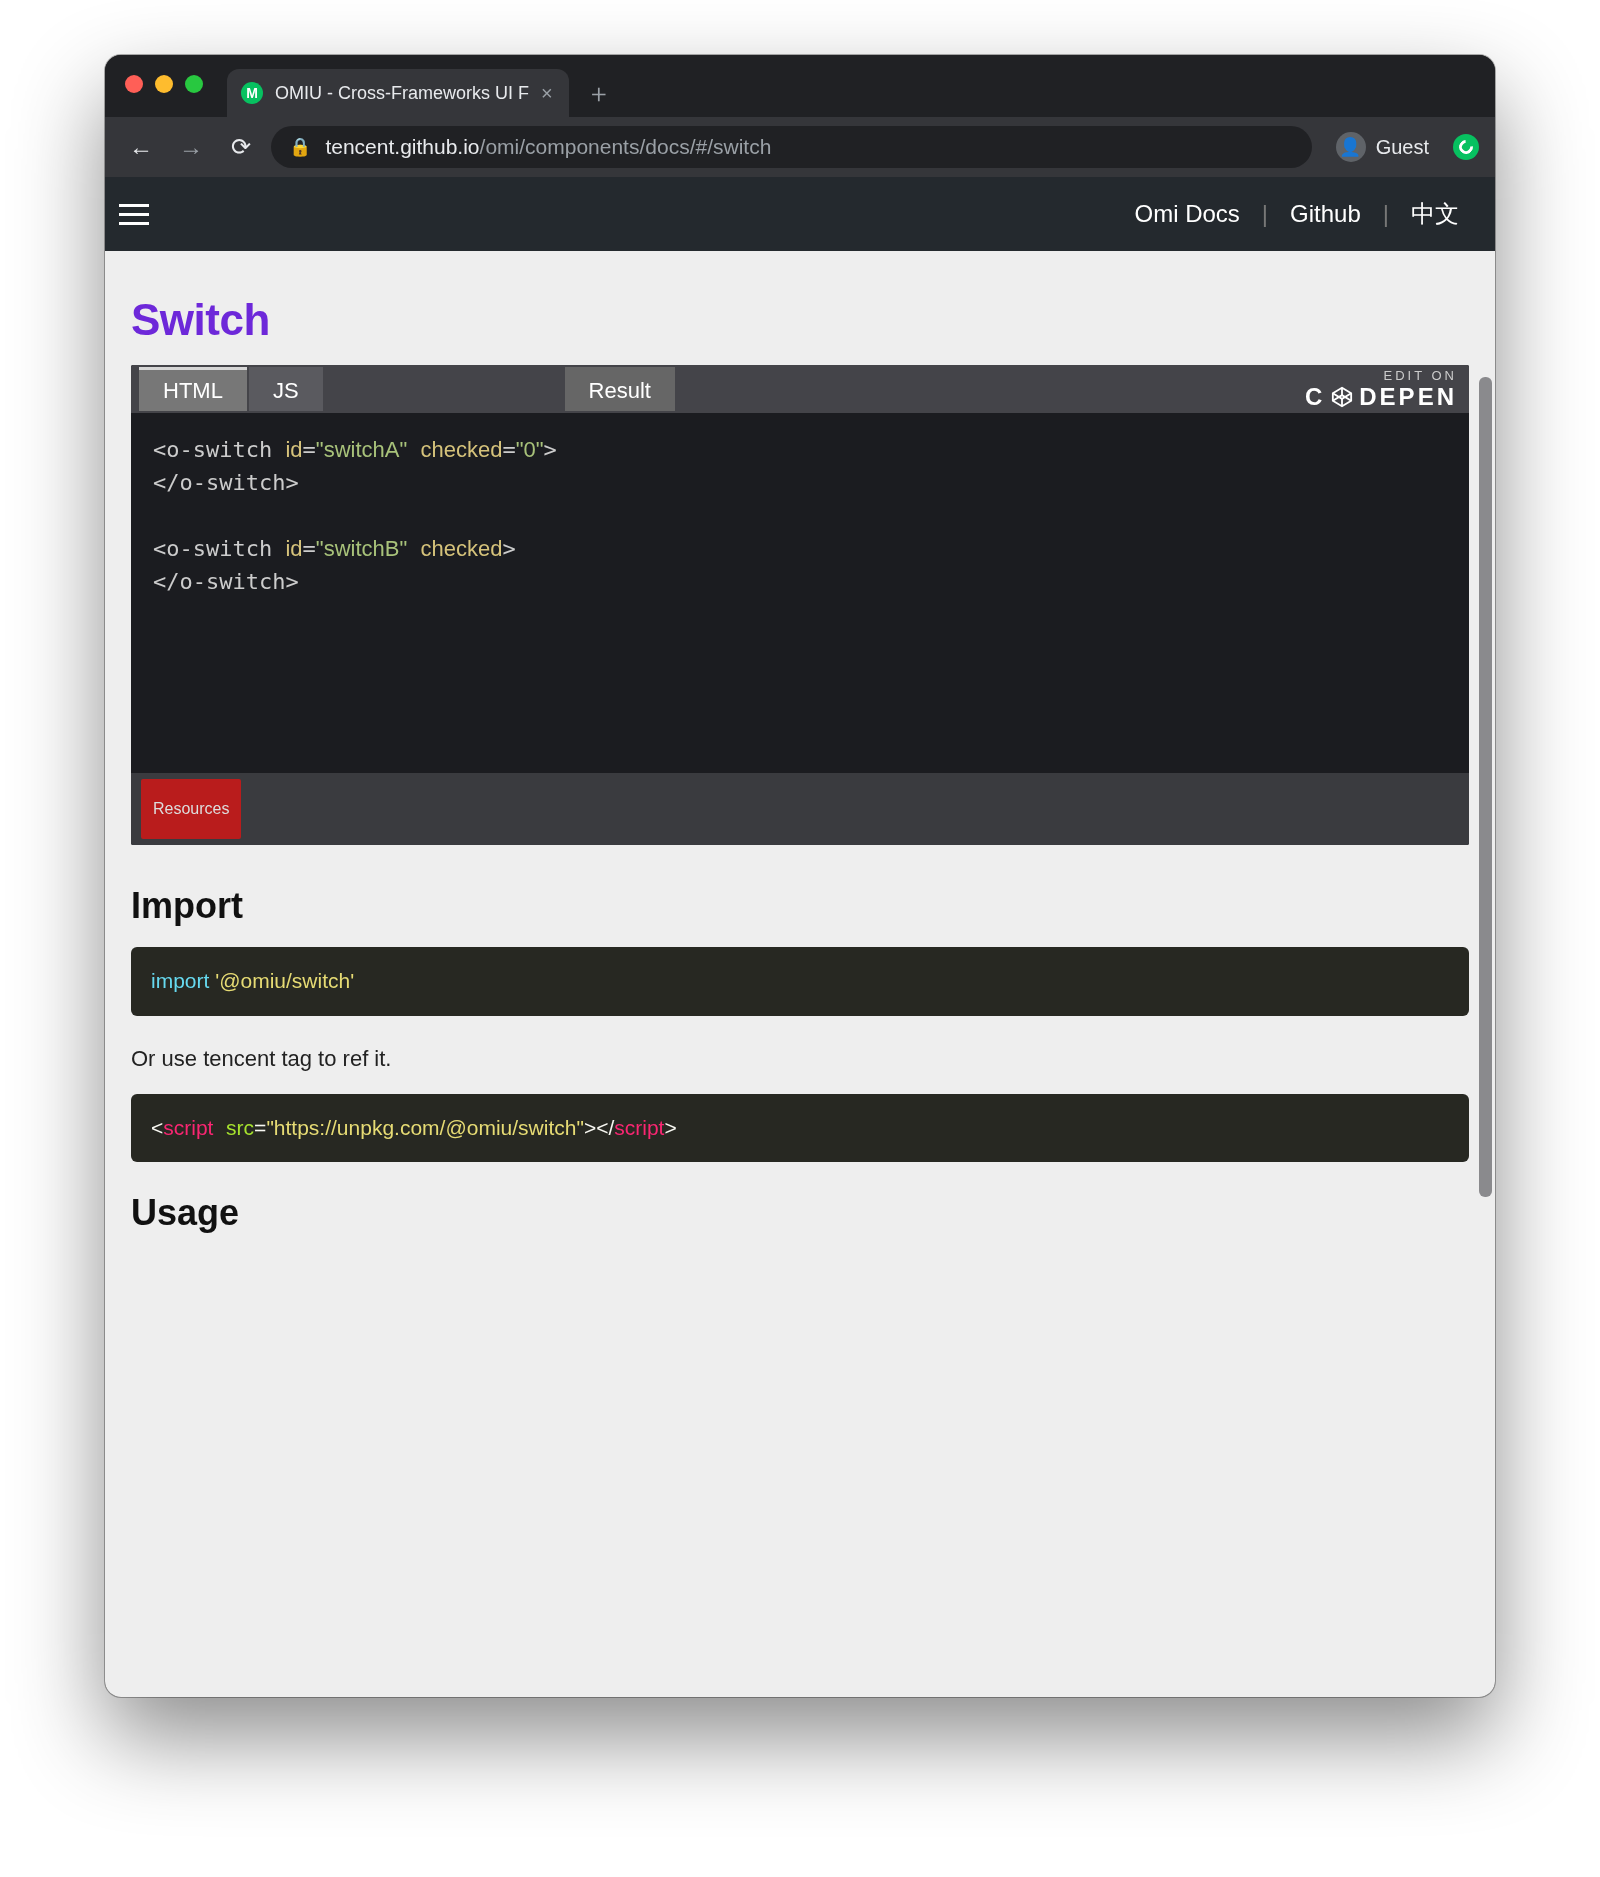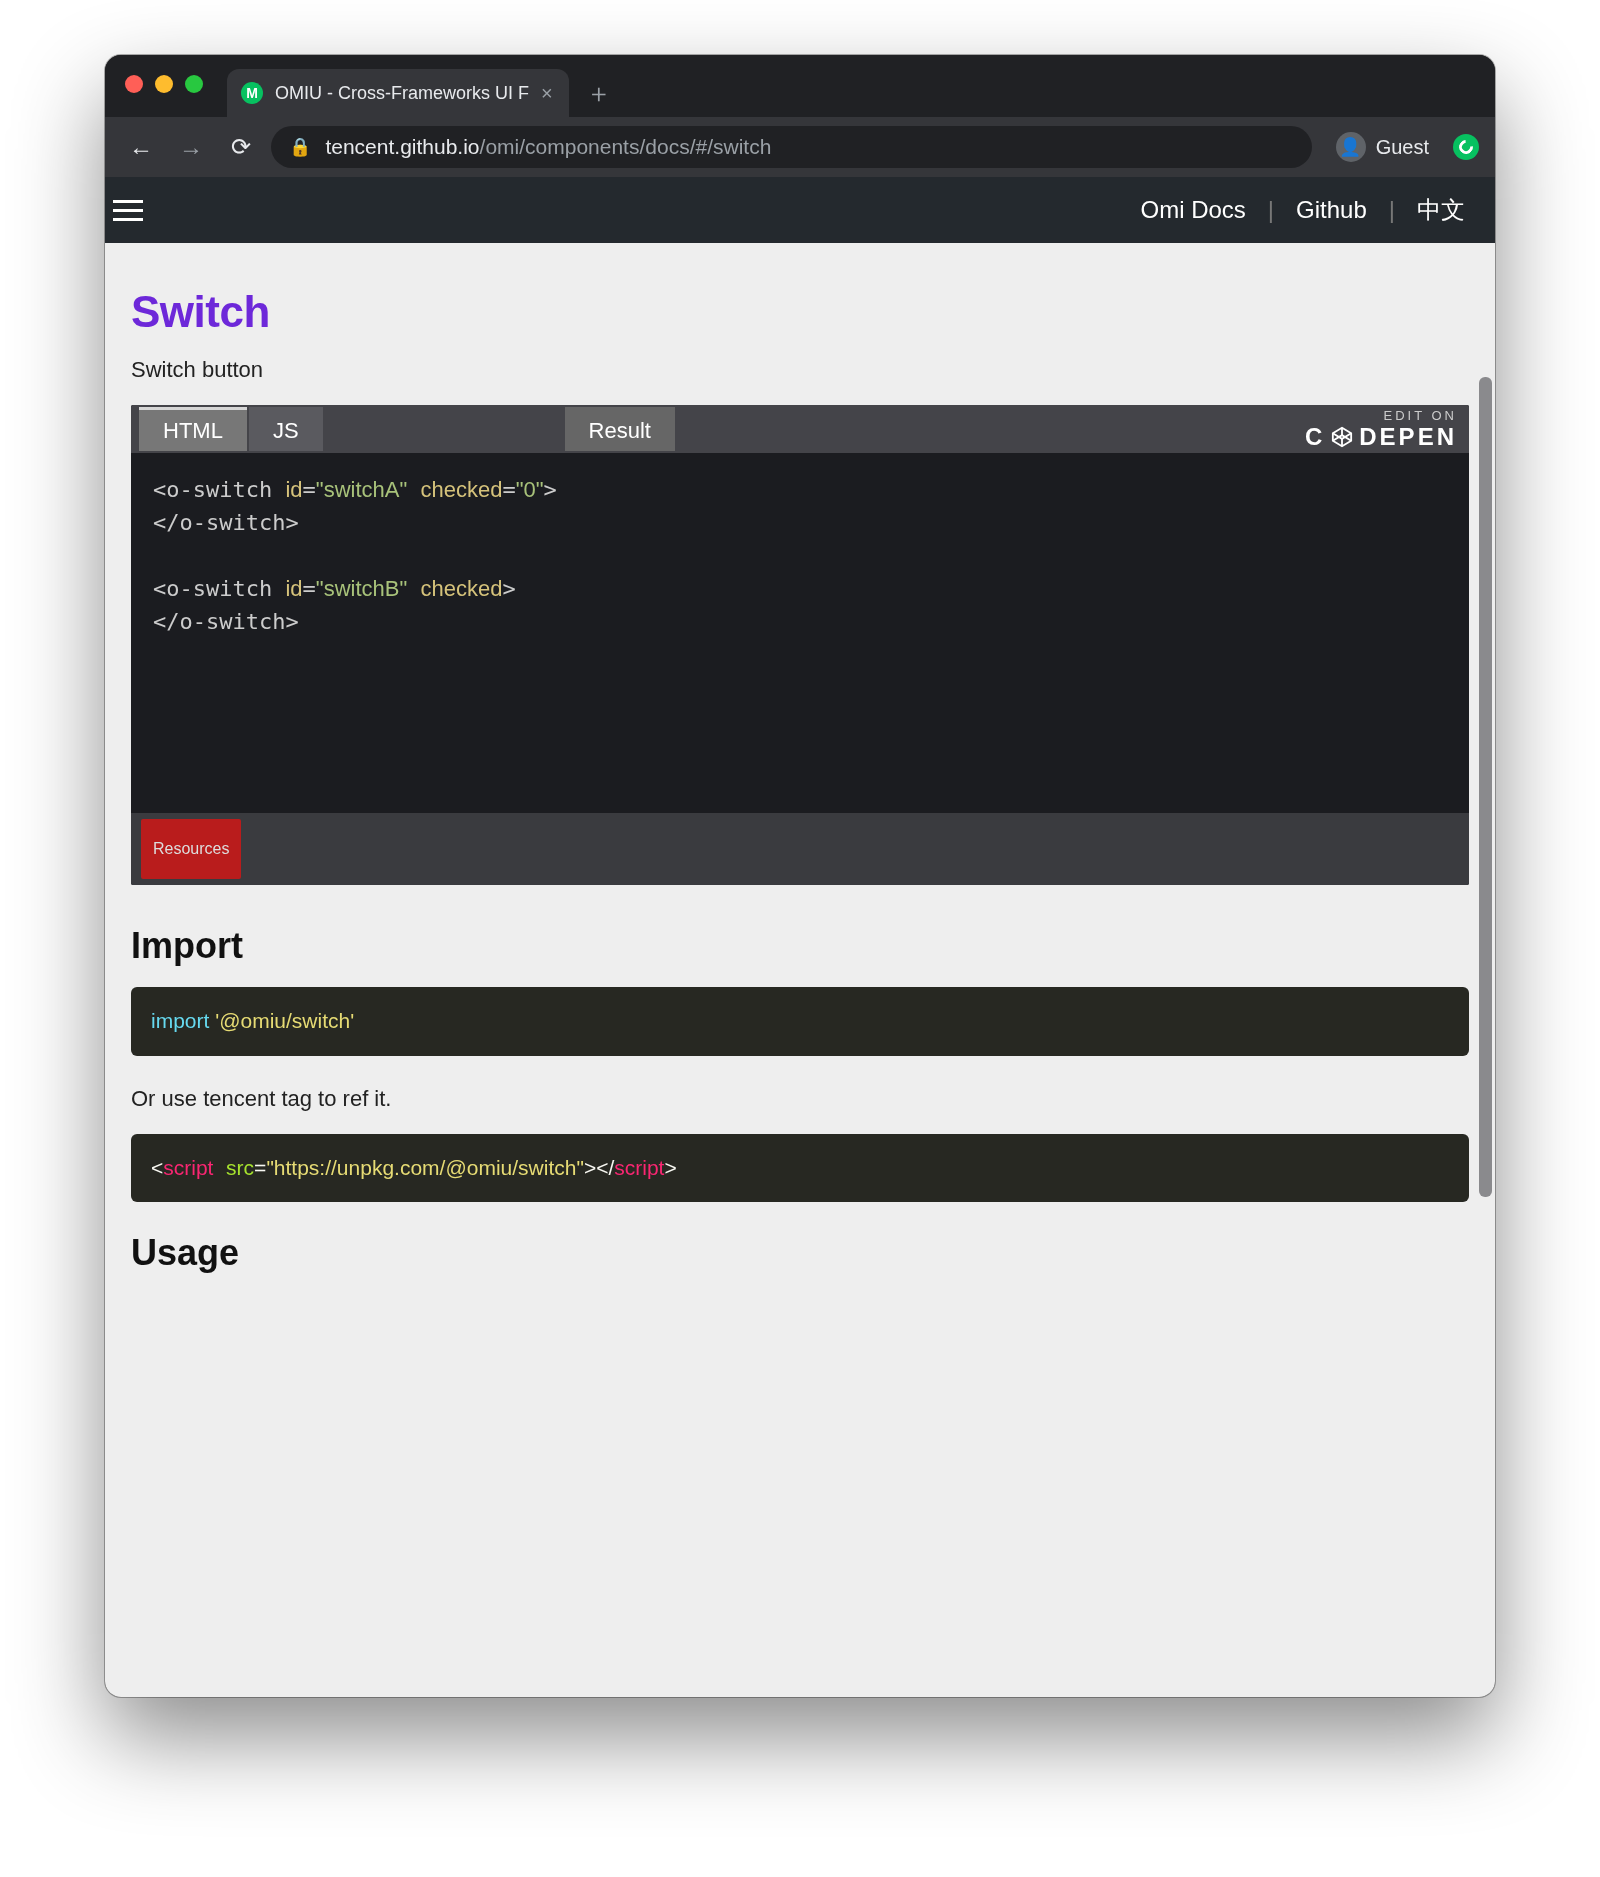--- a/index.html
+++ b/index.html
@@ -25,21 +25,21 @@
 .lock { color:#9aa0a6; font-size:18px; }
 .url-host { color:#e8eaed; font-size:21px; }
 .url-path { color:#9aa0a6; font-size:21px; }
 .guest { display:flex;align-items:center;gap:10px;color:#e8eaed;font-size:20px;margin-left:14px; }
 .guest .avatar{width:30px;height:30px;border-radius:50%;background:#5f6368;display:flex;align-items:center;justify-content:center;font-size:18px;}
 .ext { width:26px;height:26px;border-radius:50%;background:#07c160;margin-left:14px;position:relative; }
 .ext::after{content:"";position:absolute;inset:6px;border-radius:50%;border:3px solid #fff;border-top-color:transparent;transform:rotate(40deg);}
 
 
 .page { background:#eeeeee; min-height:1520px; }
-.appbar { height:66px; background:#24292e; display:flex; align-items:center; padding:0 8px; }
+.appbar { height:74px; background:#24292e; display:flex; align-items:center; padding:0 14px; }
 .hamburger { display:flex;flex-direction:column;gap:6px;cursor:pointer; }
 .hamburger span{width:30px;height:3px;background:#fff;}
 .applinks { margin-left:auto; display:flex; align-items:center; color:#fff; font-size:24px; }
 .applinks a { color:#fff; text-decoration:none; padding:0 22px; }
 .sep { color:#777; }
 
 .content { padding:26px 26px 40px 26px; }
 h1.page-title { font-size:44px; font-weight:800; color:#6d28d9; margin:18px 0 20px 0; letter-spacing:-0.5px; }
 .subtitle { font-size:22px; color:#222; margin-bottom:22px; }
 
@@ -125,21 +125,20 @@
         <a>Omi Docs</a>
         <span class="sep">|</span>
         <a>Github</a>
         <span class="sep">|</span>
         <a>中文</a>
       </div>
     </div>
 
     <div class="content">
       <h1 class="page-title">Switch</h1>
-      <div class="subtitle">Switch button</div>
 
       <div class="pen">
         <div class="pen-tabs">
           <div class="pen-tab active">HTML</div>
           <div class="pen-tab">JS</div>
           <div class="pen-tab result">Result</div>
           <div class="pen-right">
             <div class="small">EDIT ON</div>
             <div class="logo">
               <span>C</span>

